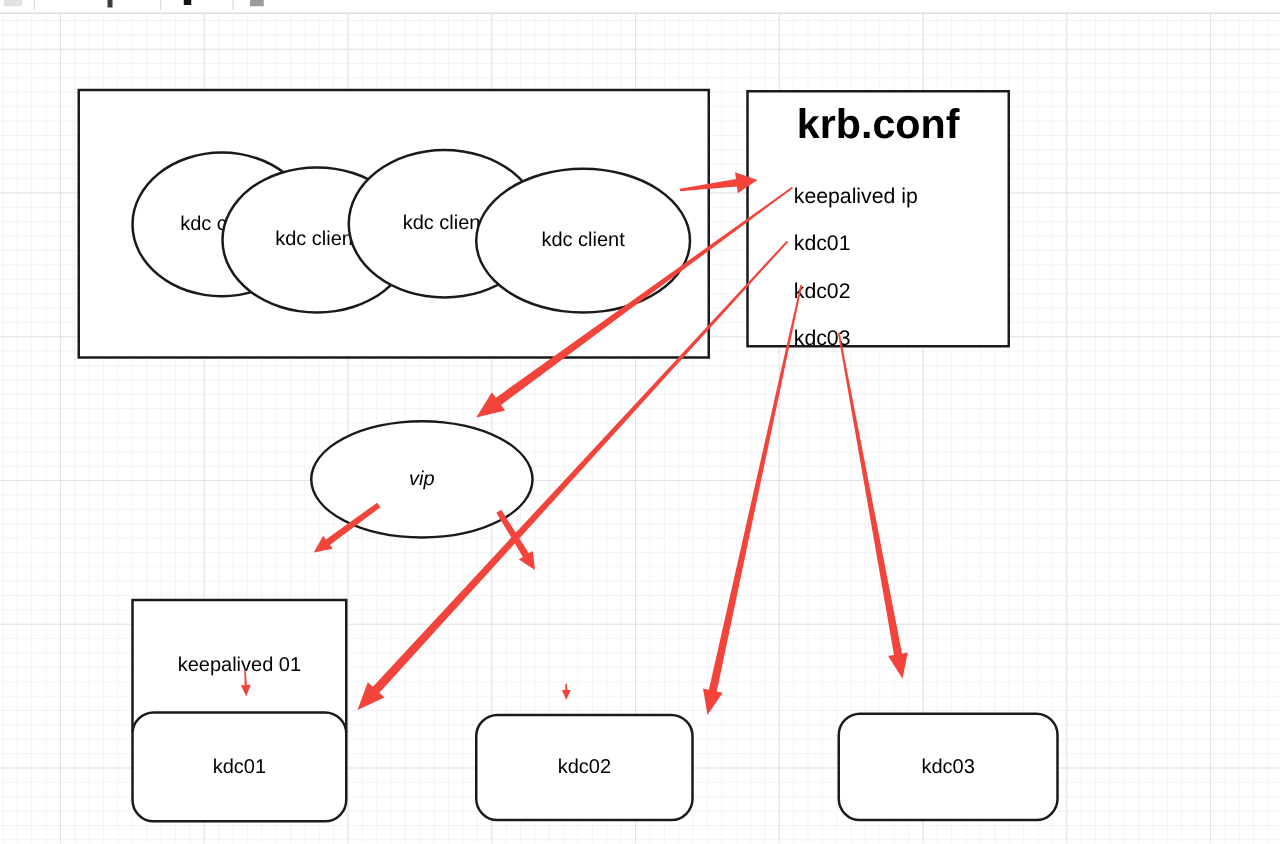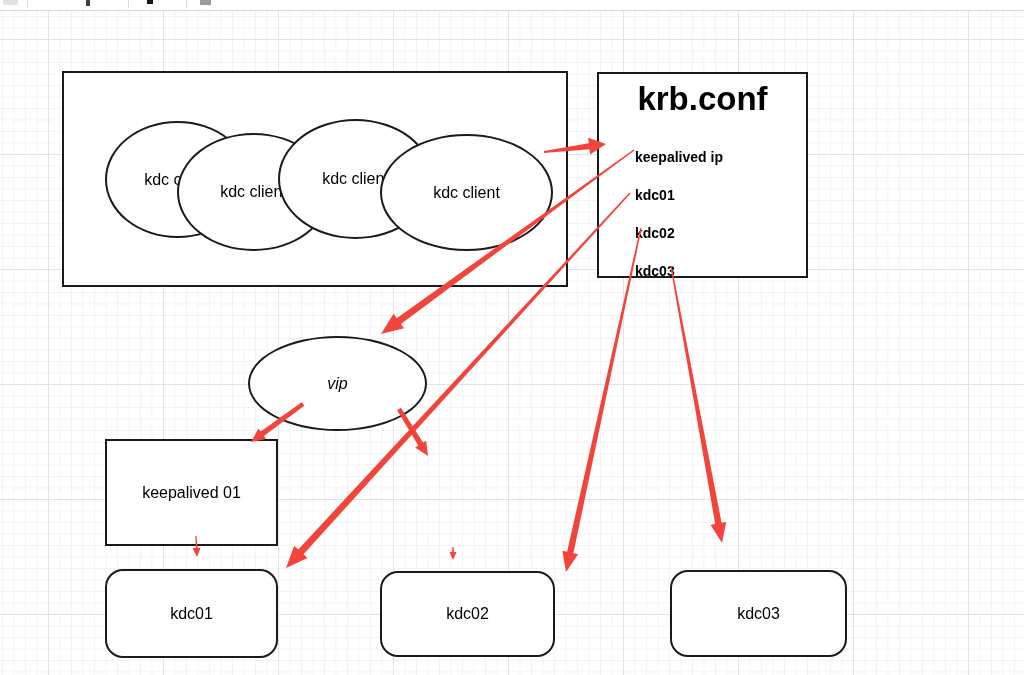--- a/index.html
+++ b/index.html
@@ -22,21 +22,21 @@
     background-position:48px 28px,48px 28px,2px 5px,2px 5px;}
   #nodes-layer{position:absolute;inset:0;z-index:2;}
   .node{position:absolute;box-sizing:border-box;background:#fff;border:2px solid #1a1a1a;
         display:flex;align-items:center;justify-content:center;}
   .node .label{font-size:16px;color:#000;white-space:nowrap;}
   .ellipse{border-radius:50%;}
   .rounded{border-radius:18px;}
   .list{display:block;}
   .krb-title{margin-top:6px;font-size:33px;font-weight:bold;text-align:center;color:#000;}
   .krb-items{position:absolute;left:36px;top:64px;right:4px;margin:0;padding:0;list-style:none;}
-  .krb-items li{height:38px;line-height:38px;font-size:14px;color:#000;white-space:nowrap;font-weight:bold;}
+  .krb-items li{height:38px;line-height:38px;font-size:17px;color:#000;white-space:nowrap;}
   #arrows-layer{position:absolute;left:0;top:0;z-index:4;pointer-events:none;}
 </style>
 </head>
 <body>
 
 <div class="stage">
 
   <div class="toolbar">
     <div class="tb-frag" style="left:3px;width:15px;height:5px;background:#e2e2e2;border-radius:0 0 2px 2px;"></div>
     <div class="tb-sep" style="left:27px;"></div>
@@ -67,21 +67,21 @@
           <ul class="krb-items">
             <li>keepalived ip</li>
             <li>kdc01</li>
             <li>kdc02</li>
             <li>kdc03</li>
           </ul>
         </div>
         <div class="node ellipse" style="left: 248px; top: 325px; width: 179px; height: 95px; font-style: italic;">
           <span class="label">vip</span>
         </div>
-        <div class="node rect" style="left: 105px; top: 428px; width: 173px; height: 107px;">
+        <div class="node rect" style="left: 105px; top: 468px; width: 173px; height: 107px;">
           <span class="label">keepalived 01</span>
         </div>
         <div class="node rounded" style="left: 105px; top: 558px; width: 173px; height: 89px;">
           <span class="label">kdc01</span>
         </div>
         <div class="node rounded" style="left: 380px; top: 560px; width: 175px; height: 86px;">
           <span class="label">kdc02</span>
         </div>
         <div class="node rounded" style="left: 670px; top: 559px; width: 177px; height: 87px;">
           <span class="label">kdc03</span>

